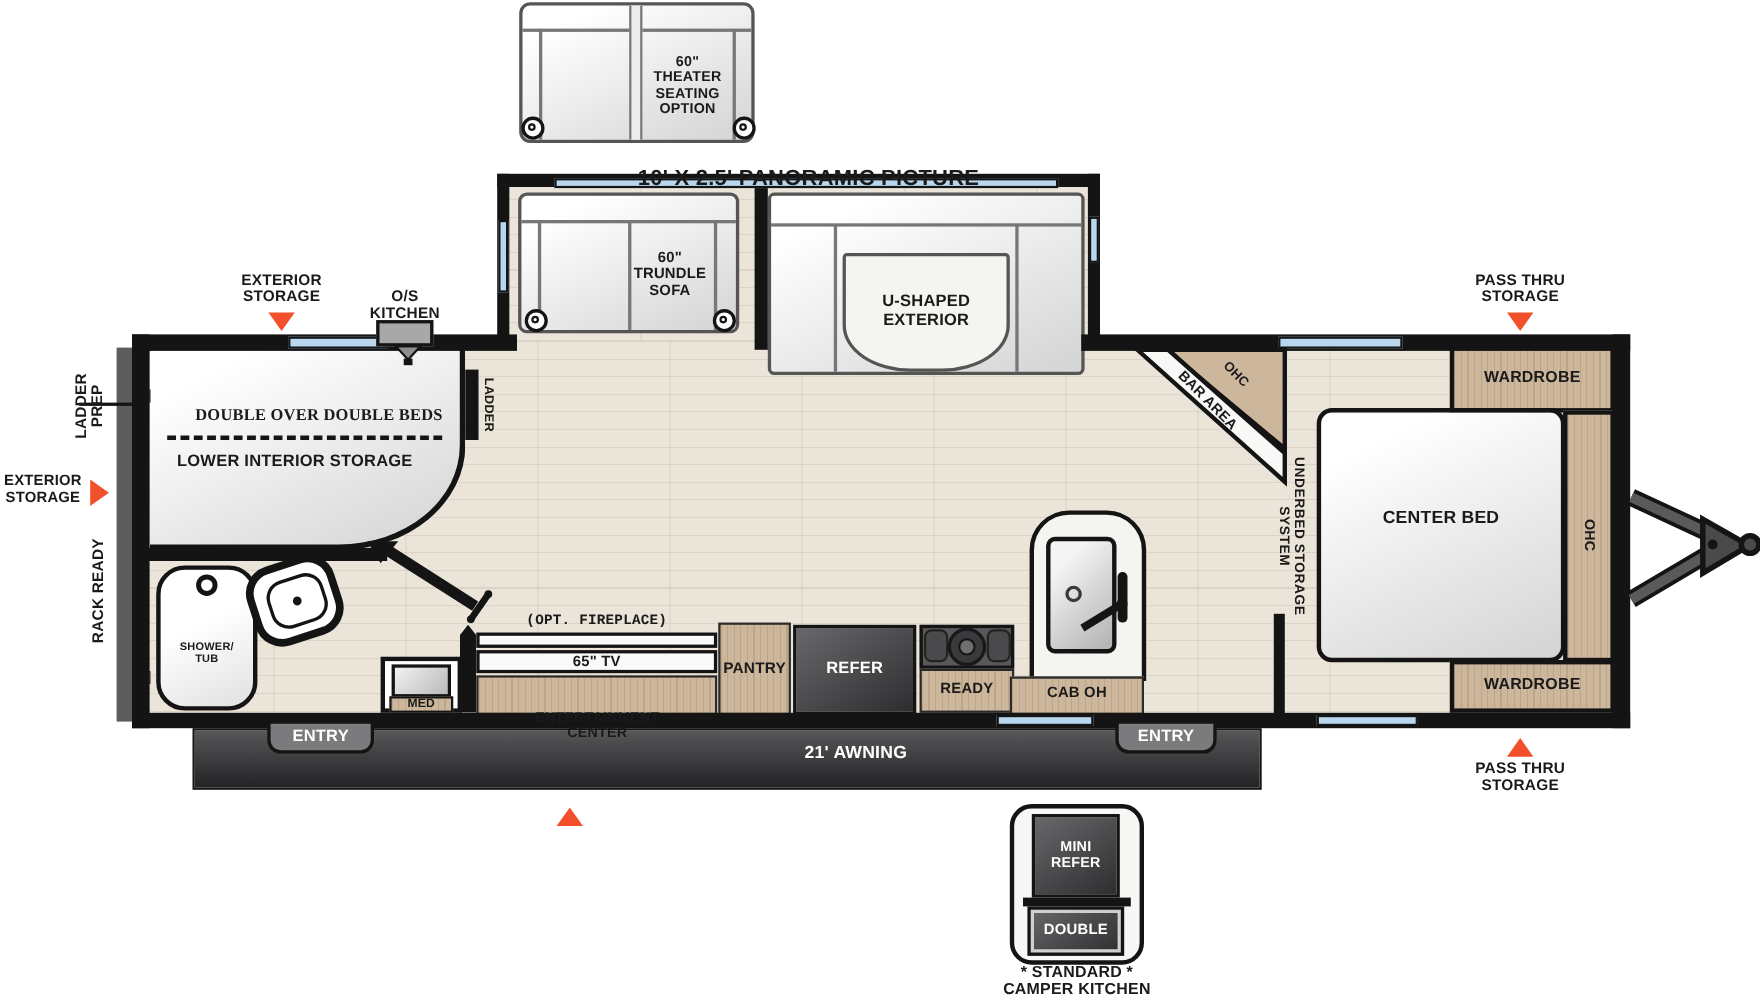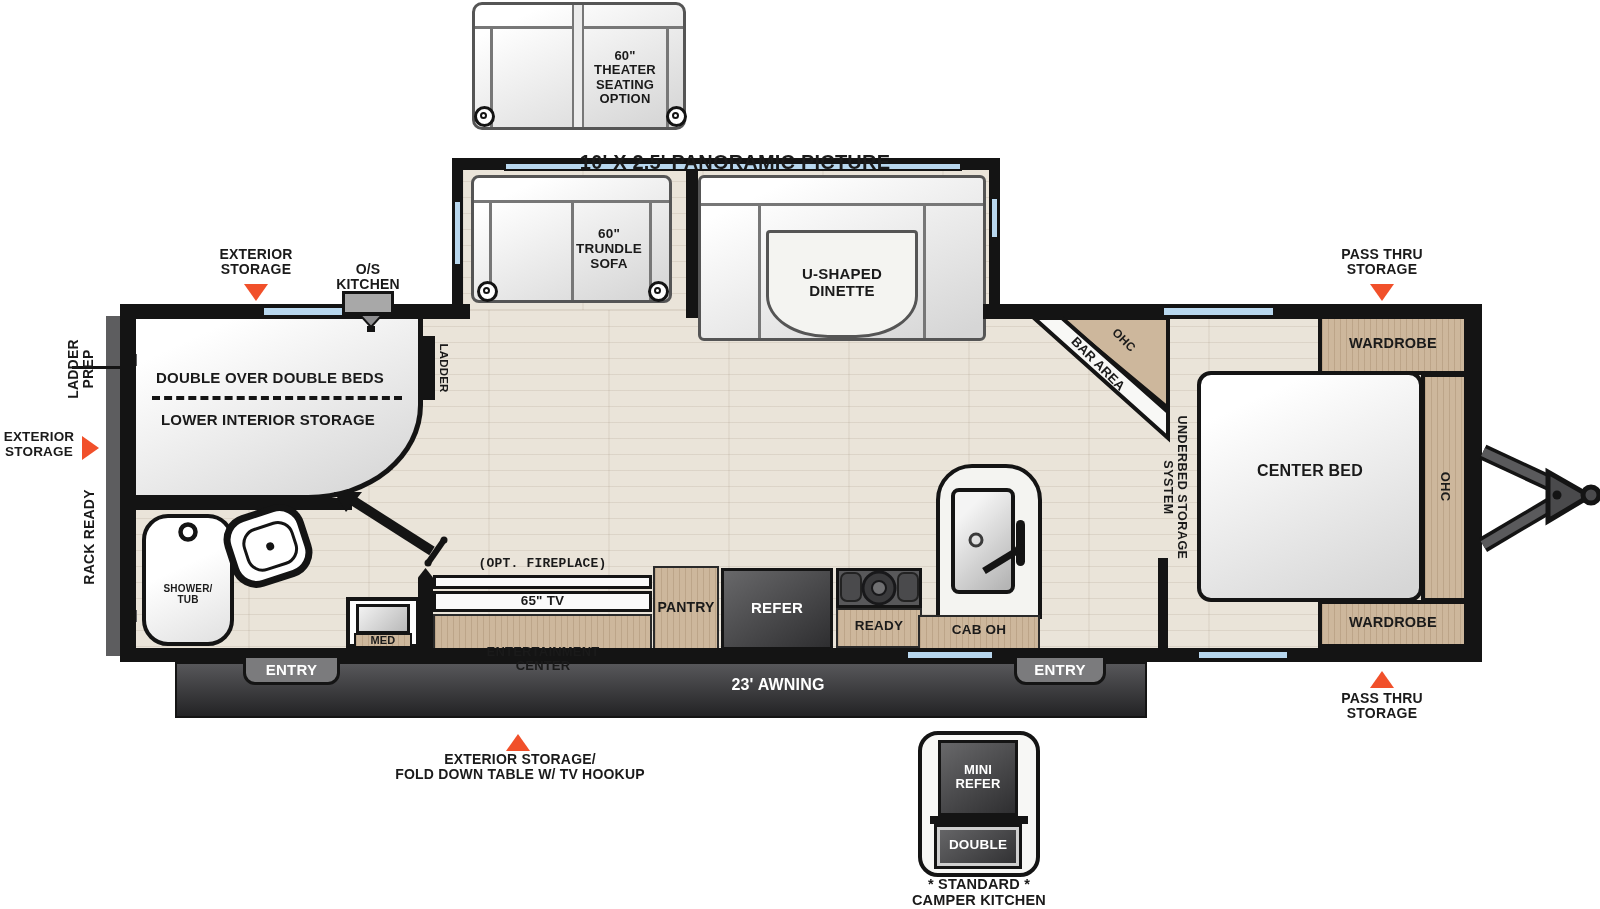--- a/index.html
+++ b/index.html
@@ -68,37 +68,37 @@
   <div class="lbl" style="left:549px;top:227px;width:120px;font-size:13.5px;">60"
 TRUNDLE
 SOFA</div>
 
   <div class="abs whitef b2" style="left:698px;top:175px;width:288px;height:166px;border-radius:6px;z-index:2;"></div>
   <div class="line" style="left:701px;top:203px;width:282px;height:3px;"></div>
   <div class="line" style="left:758px;top:205px;width:3px;height:133px;"></div>
   <div class="line" style="left:923px;top:205px;width:3px;height:133px;"></div>
   <div class="abs marble b2" style="left:766px;top:230px;width:152px;height:108px;border-radius:4px 4px 62px 62px / 4px 4px 42px 42px;z-index:2;"></div>
   <div class="lbl" style="left:772px;top:266px;width:140px;font-size:15px;">U-SHAPED
-DINETTE</div>
+EXTERIOR</div>
 
   <div class="abs floor" style="left:128px;top:310px;width:1348px;height:345px;z-index:1;"></div>
   <div class="wall" style="left:120px;top:304px;width:350px;height:15px;"></div>
   <div class="wall" style="left:983px;top:304px;width:499px;height:15px;"></div>
   <div class="wall" style="left:120px;top:304px;width:16px;height:358px;"></div>
   <div class="wall" style="left:1466px;top:304px;width:16px;height:358px;"></div>
   <div class="wall" style="left:120px;top:648px;width:1362px;height:14px;"></div>
 
   <div class="win" style="left:262px;top:306px;width:90px;height:11px;"></div>
   <div class="win" style="left:1162px;top:306px;width:113px;height:11px;"></div>
   <div class="win" style="left:906px;top:650px;width:88px;height:10px;"></div>
   <div class="win" style="left:1197px;top:650px;width:92px;height:10px;"></div>
 
   <div class="abs whitef" style="left:136px;top:318px;width:287px;height:182px;border:5px solid #141414;border-top:0;border-left:0;
               border-radius:0 0 115px 0 / 0 0 95px 0;z-index:2;"></div>
-  <div class="lbl" style="left:140px;top:370px;width:260px;font-size:15px;">DOUBLE OVER DOUBLE BEDS</div>
+  <div class="lbl" style="left:160px;top:370px;width:260px;font-size:15px;font-family:Liberation Serif, serif;">DOUBLE OVER DOUBLE BEDS</div>
   <div class="abs" style="left:152px;top:396px;width:250px;height:0;border-top:4px dashed #141414;z-index:3;"></div>
   <div class="lbl" style="left:148px;top:412px;width:240px;font-size:15px;">LOWER INTERIOR STORAGE</div>
   <div class="wall" style="left:423px;top:336px;width:12px;height:64px;"></div>
   <div class="lbl" style="left:412px;top:362px;width:64px;height:12px;font-size:11.5px;transform:rotate(90deg);">LADDER</div>
 
   <div class="wall" style="left:130px;top:498px;width:222px;height:12px;"></div>
   <div class="abs whitef" style="left:142px;top:514px;width:92px;height:132px;border:4px solid #141414;border-radius:26px;z-index:2;background:linear-gradient(155deg,#ffffff 40%,#e3e3e3 95%);"></div>
   <div class="lbl" style="left:150px;top:583px;width:76px;font-size:10px;">SHOWER/
 TUB</div>
   <div class="abs" style="left:346px;top:597px;width:74px;height:51px;background:#fdfdfd;border:4px solid #141414;z-index:2;"></div>
@@ -161,31 +161,29 @@
 PREP</div>
   <div class="lbl" style="left:0px;top:430px;width:78px;font-size:13.5px;">EXTERIOR
 STORAGE</div>
   <div class="tri tri-right" style="left:82px;top:436px;"></div>
   <div class="lbl" style="left:35px;top:529px;width:110px;height:16px;font-size:14px;transform:rotate(-90deg);">RACK READY</div>
   <div class="lbl" style="left:1322px;top:691px;width:120px;font-size:14px;">PASS THRU
 STORAGE</div>
   <div class="tri tri-up" style="left:1370px;top:671px;"></div>
 
   <div class="abs" style="left:175px;top:662px;width:972px;height:56px;background:linear-gradient(180deg,#57575a 0%,#232325 100%);border:2px solid #141414;z-index:4;"></div>
-  <div class="lbl w" style="left:688px;top:676px;width:180px;font-size:16px;">23' AWNING</div>
+  <div class="lbl w" style="left:688px;top:676px;width:180px;font-size:16px;">21' AWNING</div>
   <div class="entry" style="left:243px;top:655px;width:97px;height:30px;">
     <span class="lbl w" style="position:static;font-size:15px;">ENTRY</span>
   </div>
   <div class="entry" style="left:1014px;top:655px;width:92px;height:30px;">
     <span class="lbl w" style="position:static;font-size:15px;">ENTRY</span>
   </div>
 
   <div class="tri tri-up" style="left:506px;top:734px;"></div>
-  <div class="lbl" style="left:380px;top:752px;width:280px;font-size:14px;">EXTERIOR STORAGE/
-FOLD DOWN TABLE W/ TV HOOKUP</div>
 
   <div class="abs" style="left:918px;top:731px;width:122px;height:146px;background:#f7f7f5;border:4px solid #141414;border-radius:20px;z-index:2;"></div>
   <div class="abs dark" style="left:938px;top:740px;width:80px;height:76px;border:3px solid #141414;z-index:3;"></div>
   <div class="lbl w" style="left:938px;top:763px;width:80px;font-size:13px;">MINI
 REFER</div>
   <div class="abs" style="left:930px;top:816px;width:98px;height:8px;background:#141414;z-index:3;"></div>
   <div class="abs dark" style="left:934px;top:824px;width:88px;height:45px;border:3px solid #141414;box-shadow:inset 0 0 0 3px #cfcfcf;z-index:3;"></div>
   <div class="lbl w" style="left:934px;top:838px;width:88px;font-size:13.5px;">DOUBLE</div>
   <div class="lbl" style="left:898px;top:877px;width:162px;font-size:14.5px;">* STANDARD *
 CAMPER KITCHEN</div>

